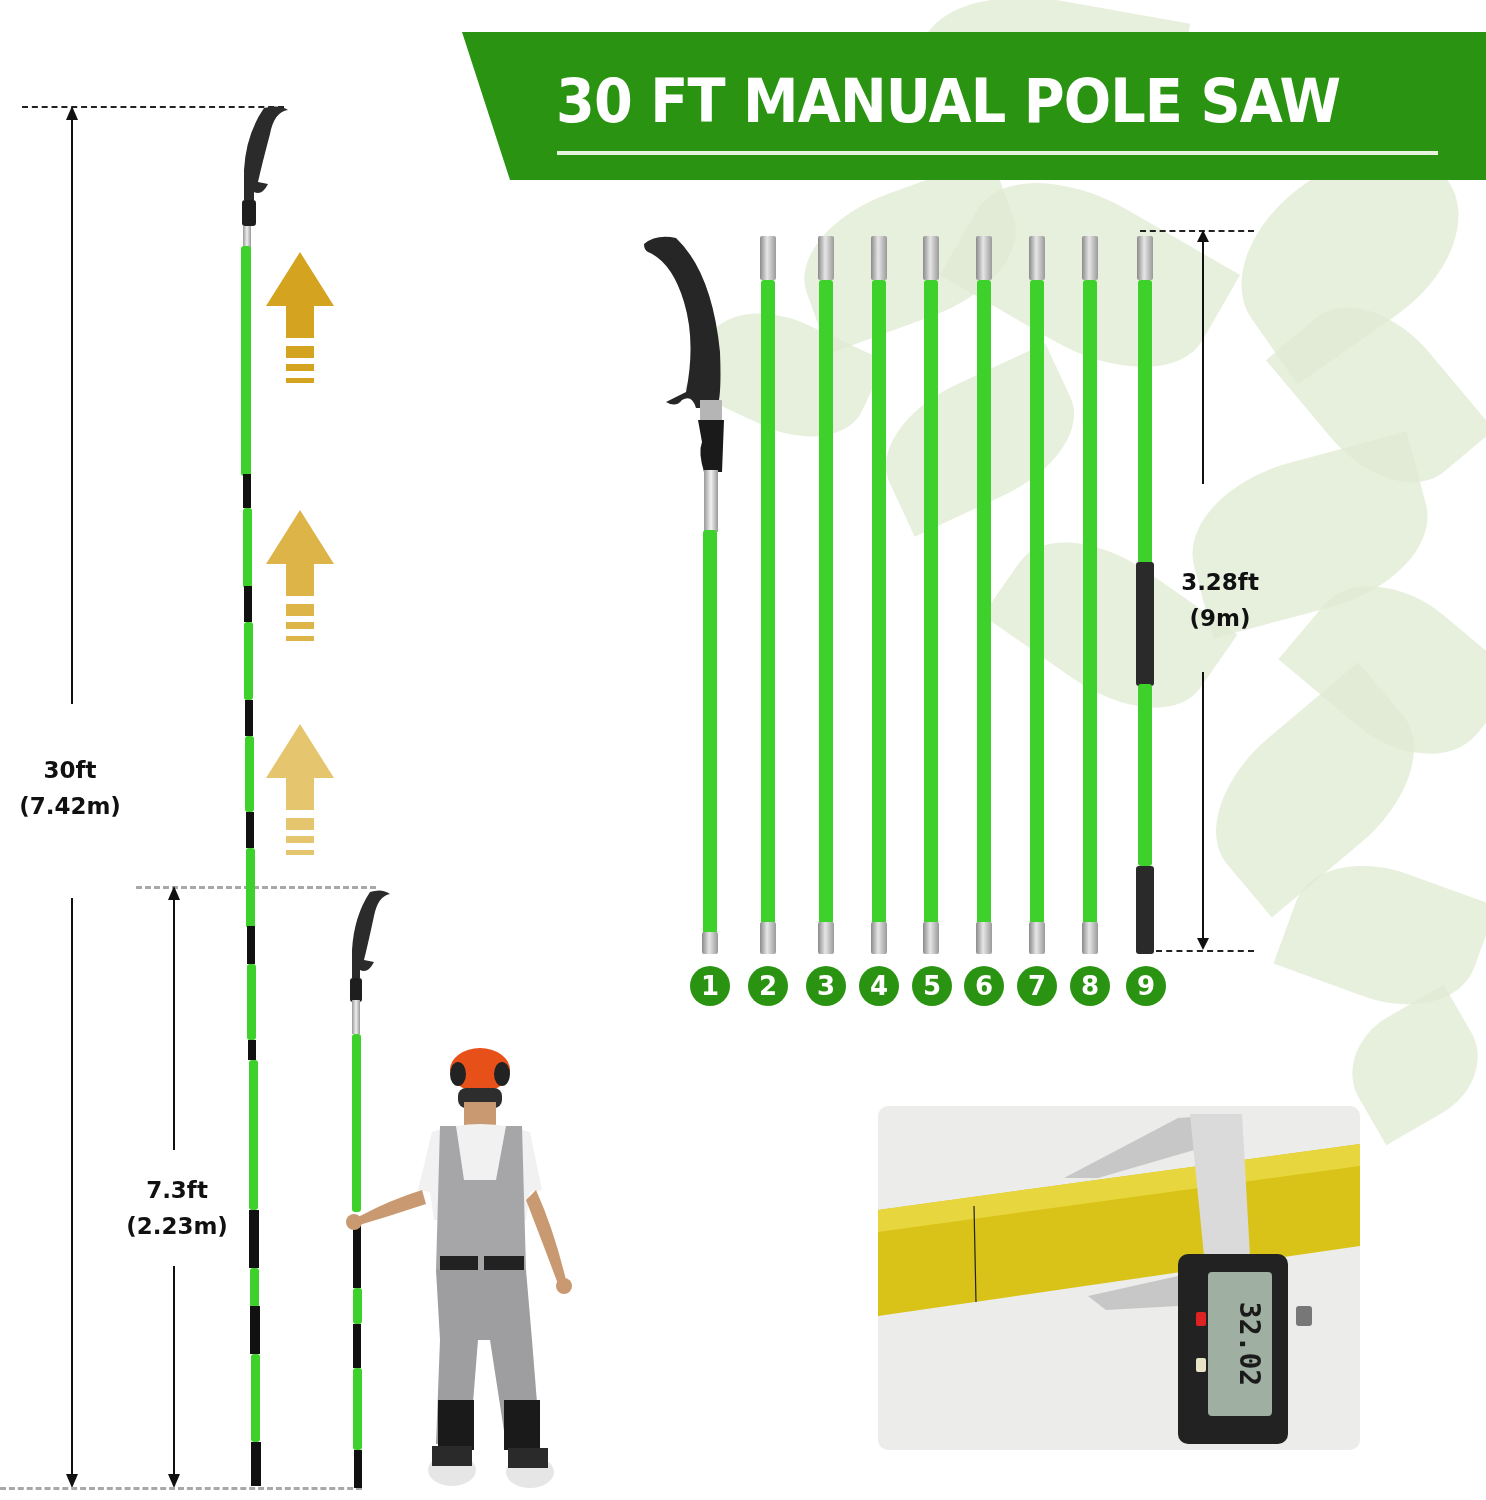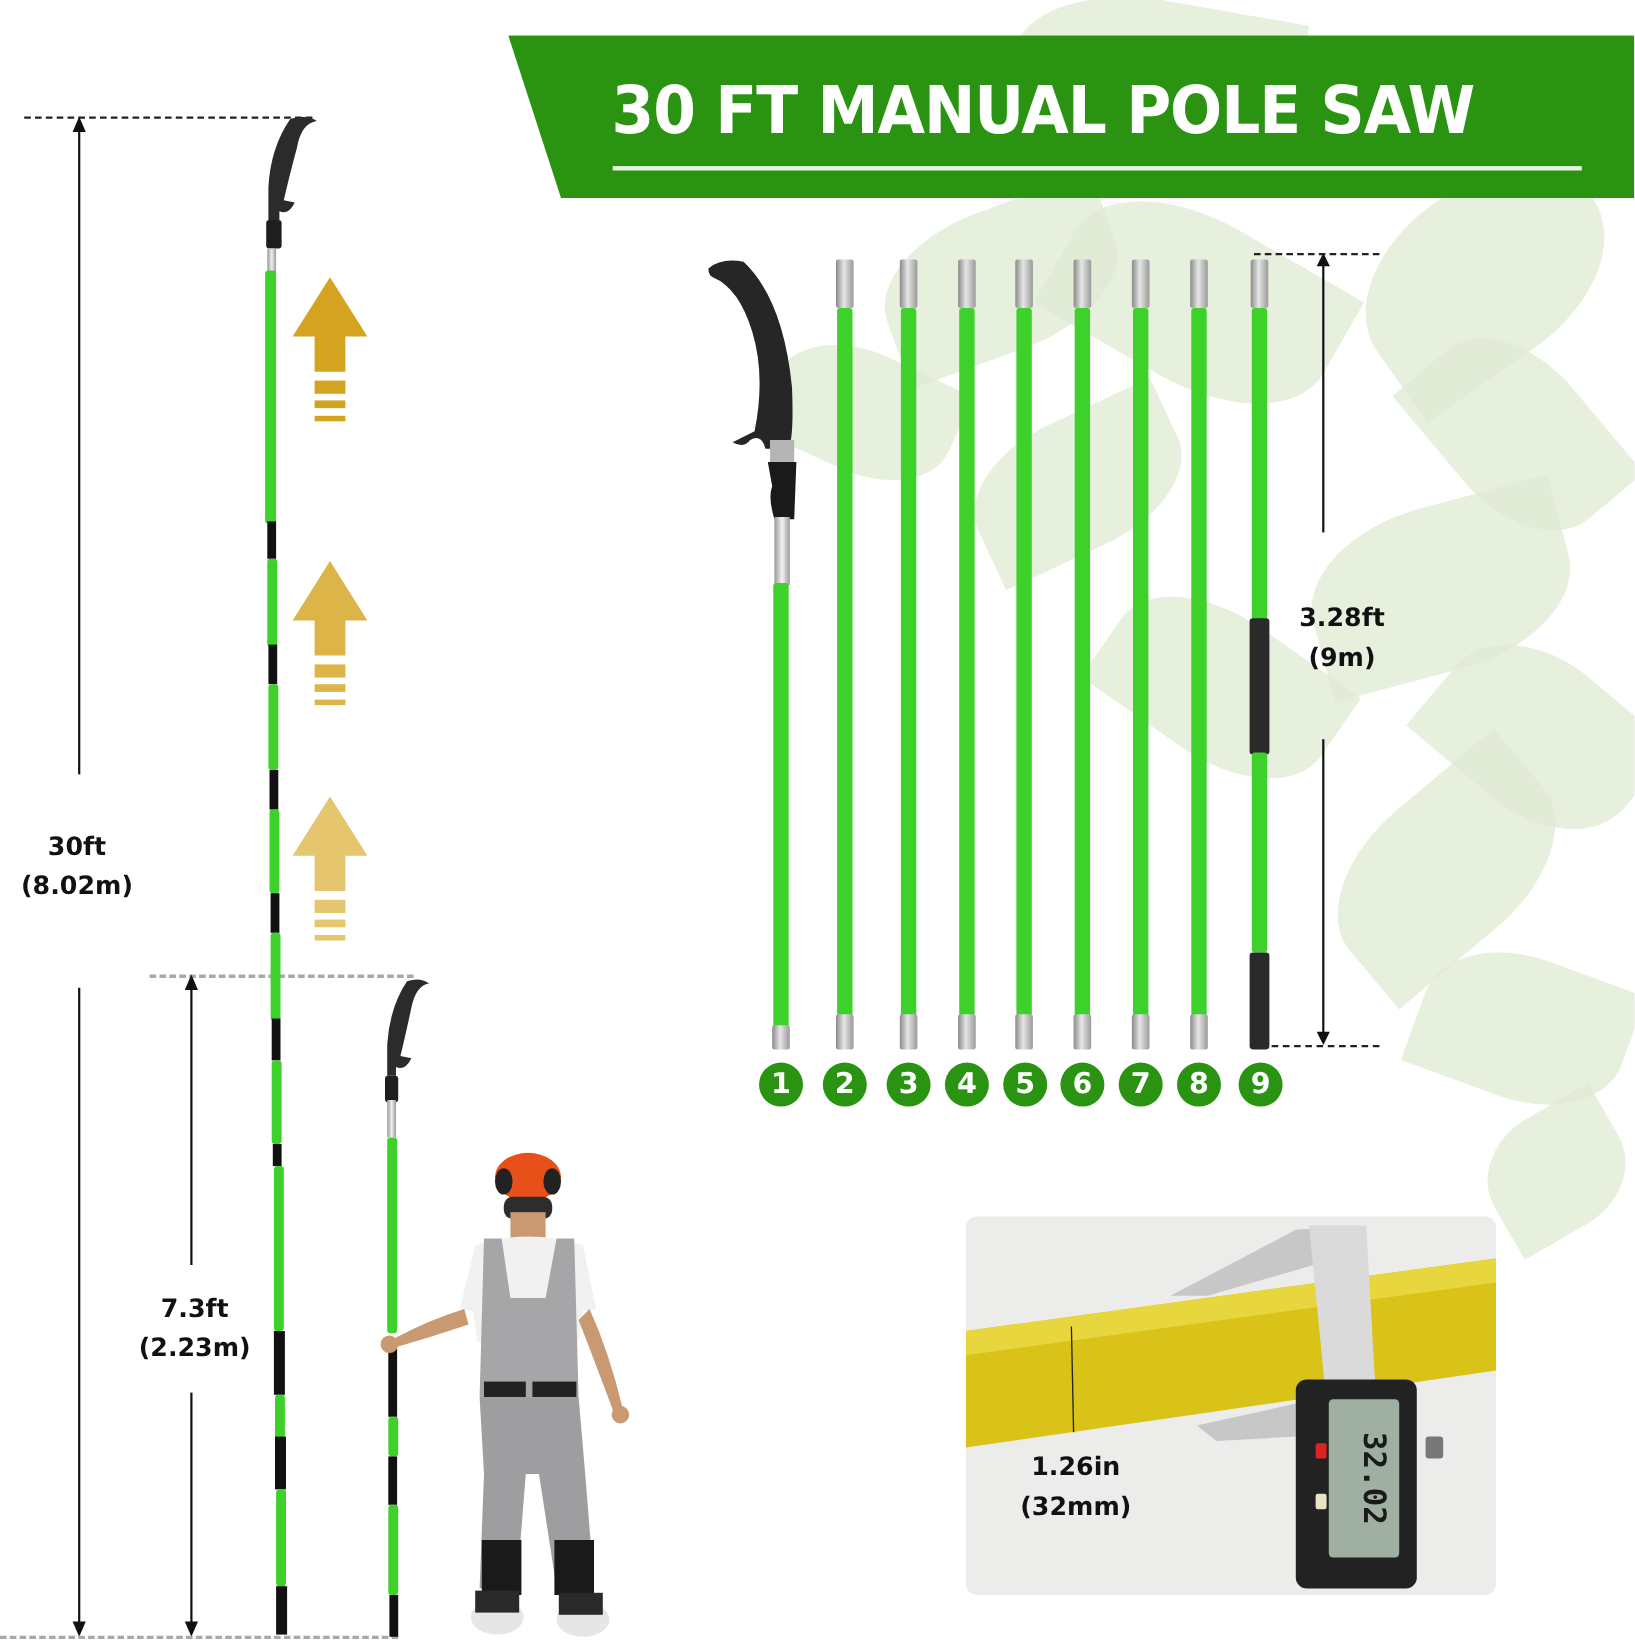--- a/index.html
+++ b/index.html
@@ -42,21 +42,21 @@
 <div class="banner-title">30 FT MANUAL POLE SAW</div>
 <div class="banner-line"></div>
 
 <div class="hdash" style="left:22px;top:106px;width:262px;"></div>
 <svg class="abs" style="left:62px;top:104px;" width="20" height="20">
     <polygon points="10,2 4,16 16,16" fill="#111"></polygon>
   </svg>
 <div class="vline" style="left:71px;top:112px;height:592px;"></div>
 <div class="dim-text" style="left:0px;top:752px;width:140px;">
   <div>30ft</div>
-  <div>(8.02m)</div>
+  <div>(7.42m)</div>
 </div>
 <div class="vline" style="left:71px;top:898px;height:584px;"></div>
 <svg class="abs" style="left:62px;top:1472px;" width="20" height="18">
     <polygon points="10,16 4,2 16,2" fill="#111"></polygon>
   </svg>
 
 <div class="hdash-grey" style="left:136px;top:886px;width:240px;"></div>
 <svg class="abs" style="left:164px;top:884px;" width="20" height="20">
     <polygon points="10,2 4,16 16,16" fill="#111"></polygon>
   </svg>
@@ -197,21 +197,21 @@
   <div class="abs" style="left:1136px;top:562px;width:18px;height:124px;background:#2a2a2a;border-radius:3px;"></div>
   <div class="pole" style="left:1138px;top:684px;height:182px;"></div>
   <div class="abs" style="left:1136px;top:866px;width:18px;height:88px;background:#2a2a2a;border-radius:3px;"></div>
 </div>
 
 <div class="hdash" style="left:1140px;top:230px;width:114px;"></div>
 <svg class="abs" style="left:1193px;top:228px;" width="20" height="18">
     <polygon points="10,2 4,14 16,14" fill="#111"></polygon>
   </svg>
 <div class="vline" style="left:1202px;top:240px;height:244px;"></div>
-<div class="dim-text" style="left:1160px;top:544px;width:120px;">
+<div class="dim-text" style="left:1160px;top:564px;width:120px;">
   <div>3.28ft</div>
   <div>(9m)</div>
 </div>
 <div class="vline" style="left:1202px;top:672px;height:270px;"></div>
 <svg class="abs" style="left:1193px;top:936px;" width="20" height="18">
     <polygon points="10,14 4,2 16,2" fill="#111"></polygon>
   </svg>
 <div class="hdash" style="left:1156px;top:950px;width:98px;"></div>
 
 <div class="num" style="left:690px;top:966px;">1</div>
@@ -232,17 +232,13 @@
     <polygon points="186,72 300,12 330,10 330,40 220,72" fill="#c7c7c7"></polygon>
     <polygon points="210,190 300,170 300,200 228,204" fill="#c7c7c7"></polygon>
     <polygon points="312,8 364,8 372,150 326,150" fill="#dadada"></polygon>
     <rect x="300" y="148" width="110" height="190" rx="10" fill="#222"></rect>
     <rect x="330" y="166" width="64" height="144" rx="4" fill="#9fb0a2"></rect>
     <text x="362" y="238" fill="#1a1a1a" font-family="DejaVu Sans Mono, monospace" font-size="28" font-weight="bold" text-anchor="middle" transform="rotate(90 362 238)">32.02</text>
     <rect x="318" y="206" width="10" height="14" rx="2" fill="#d22"></rect>
     <rect x="318" y="252" width="10" height="14" rx="2" fill="#e8e4c8"></rect>
     <rect x="418" y="200" width="16" height="20" rx="3" fill="#777"></rect>
   </svg>
-  <div class="dim-text" style="left:20px;top:210px;width:160px;">
-    <div>1.26in</div>
-    <div>(32mm)</div>
-  </div>
 </div>
 
 </body></html>

